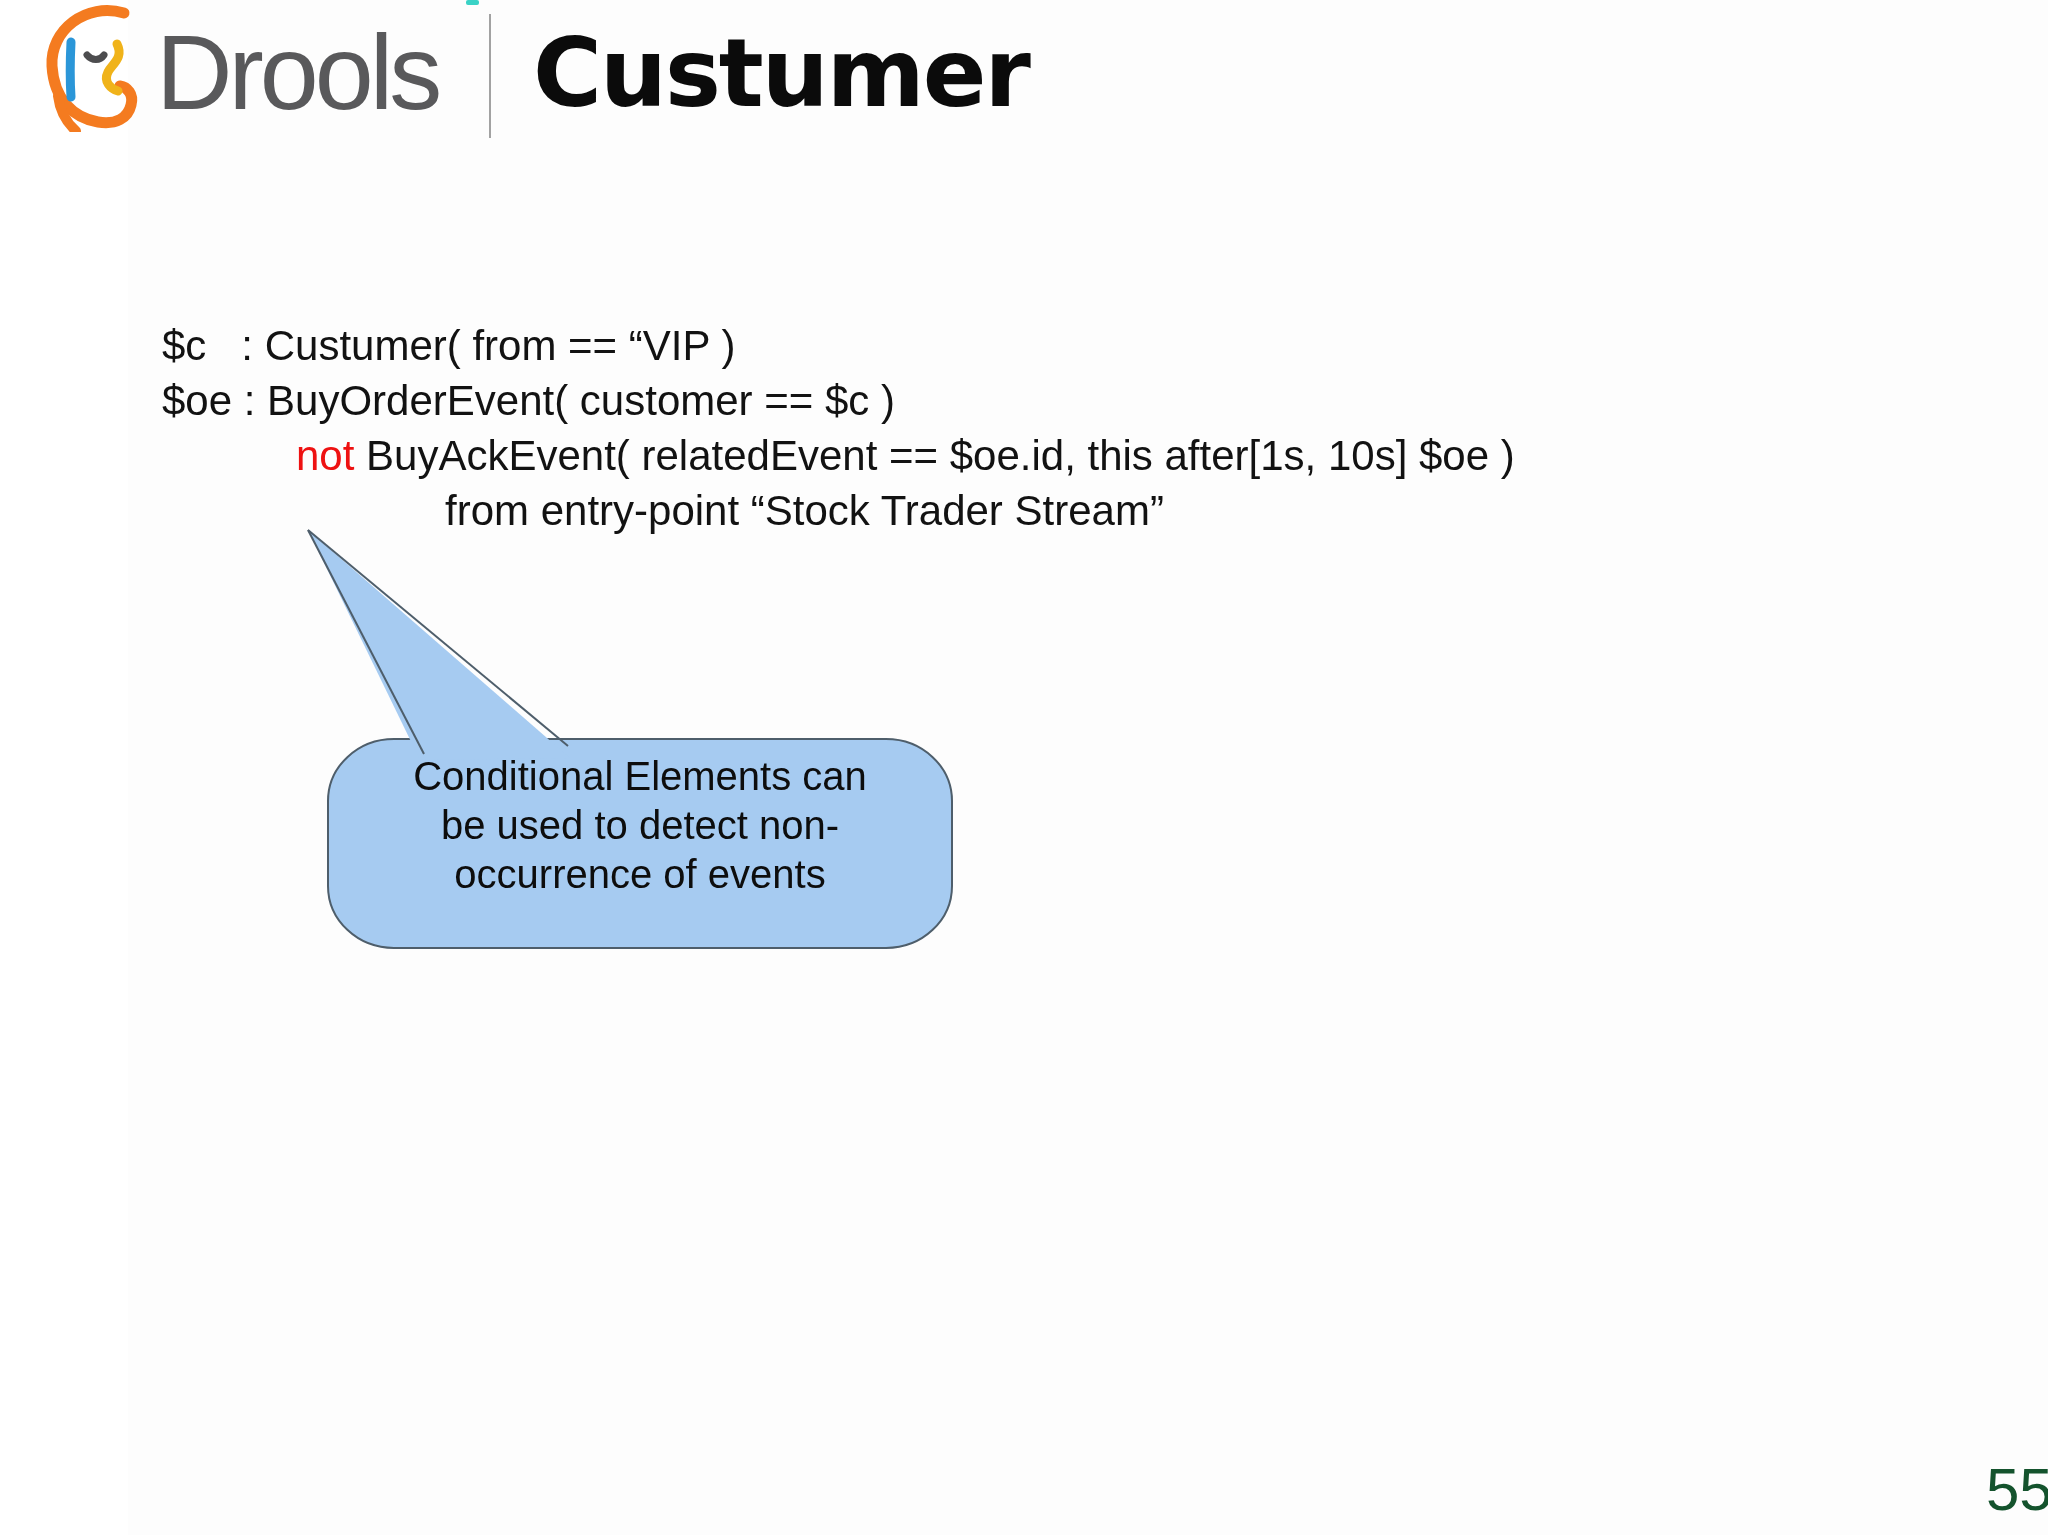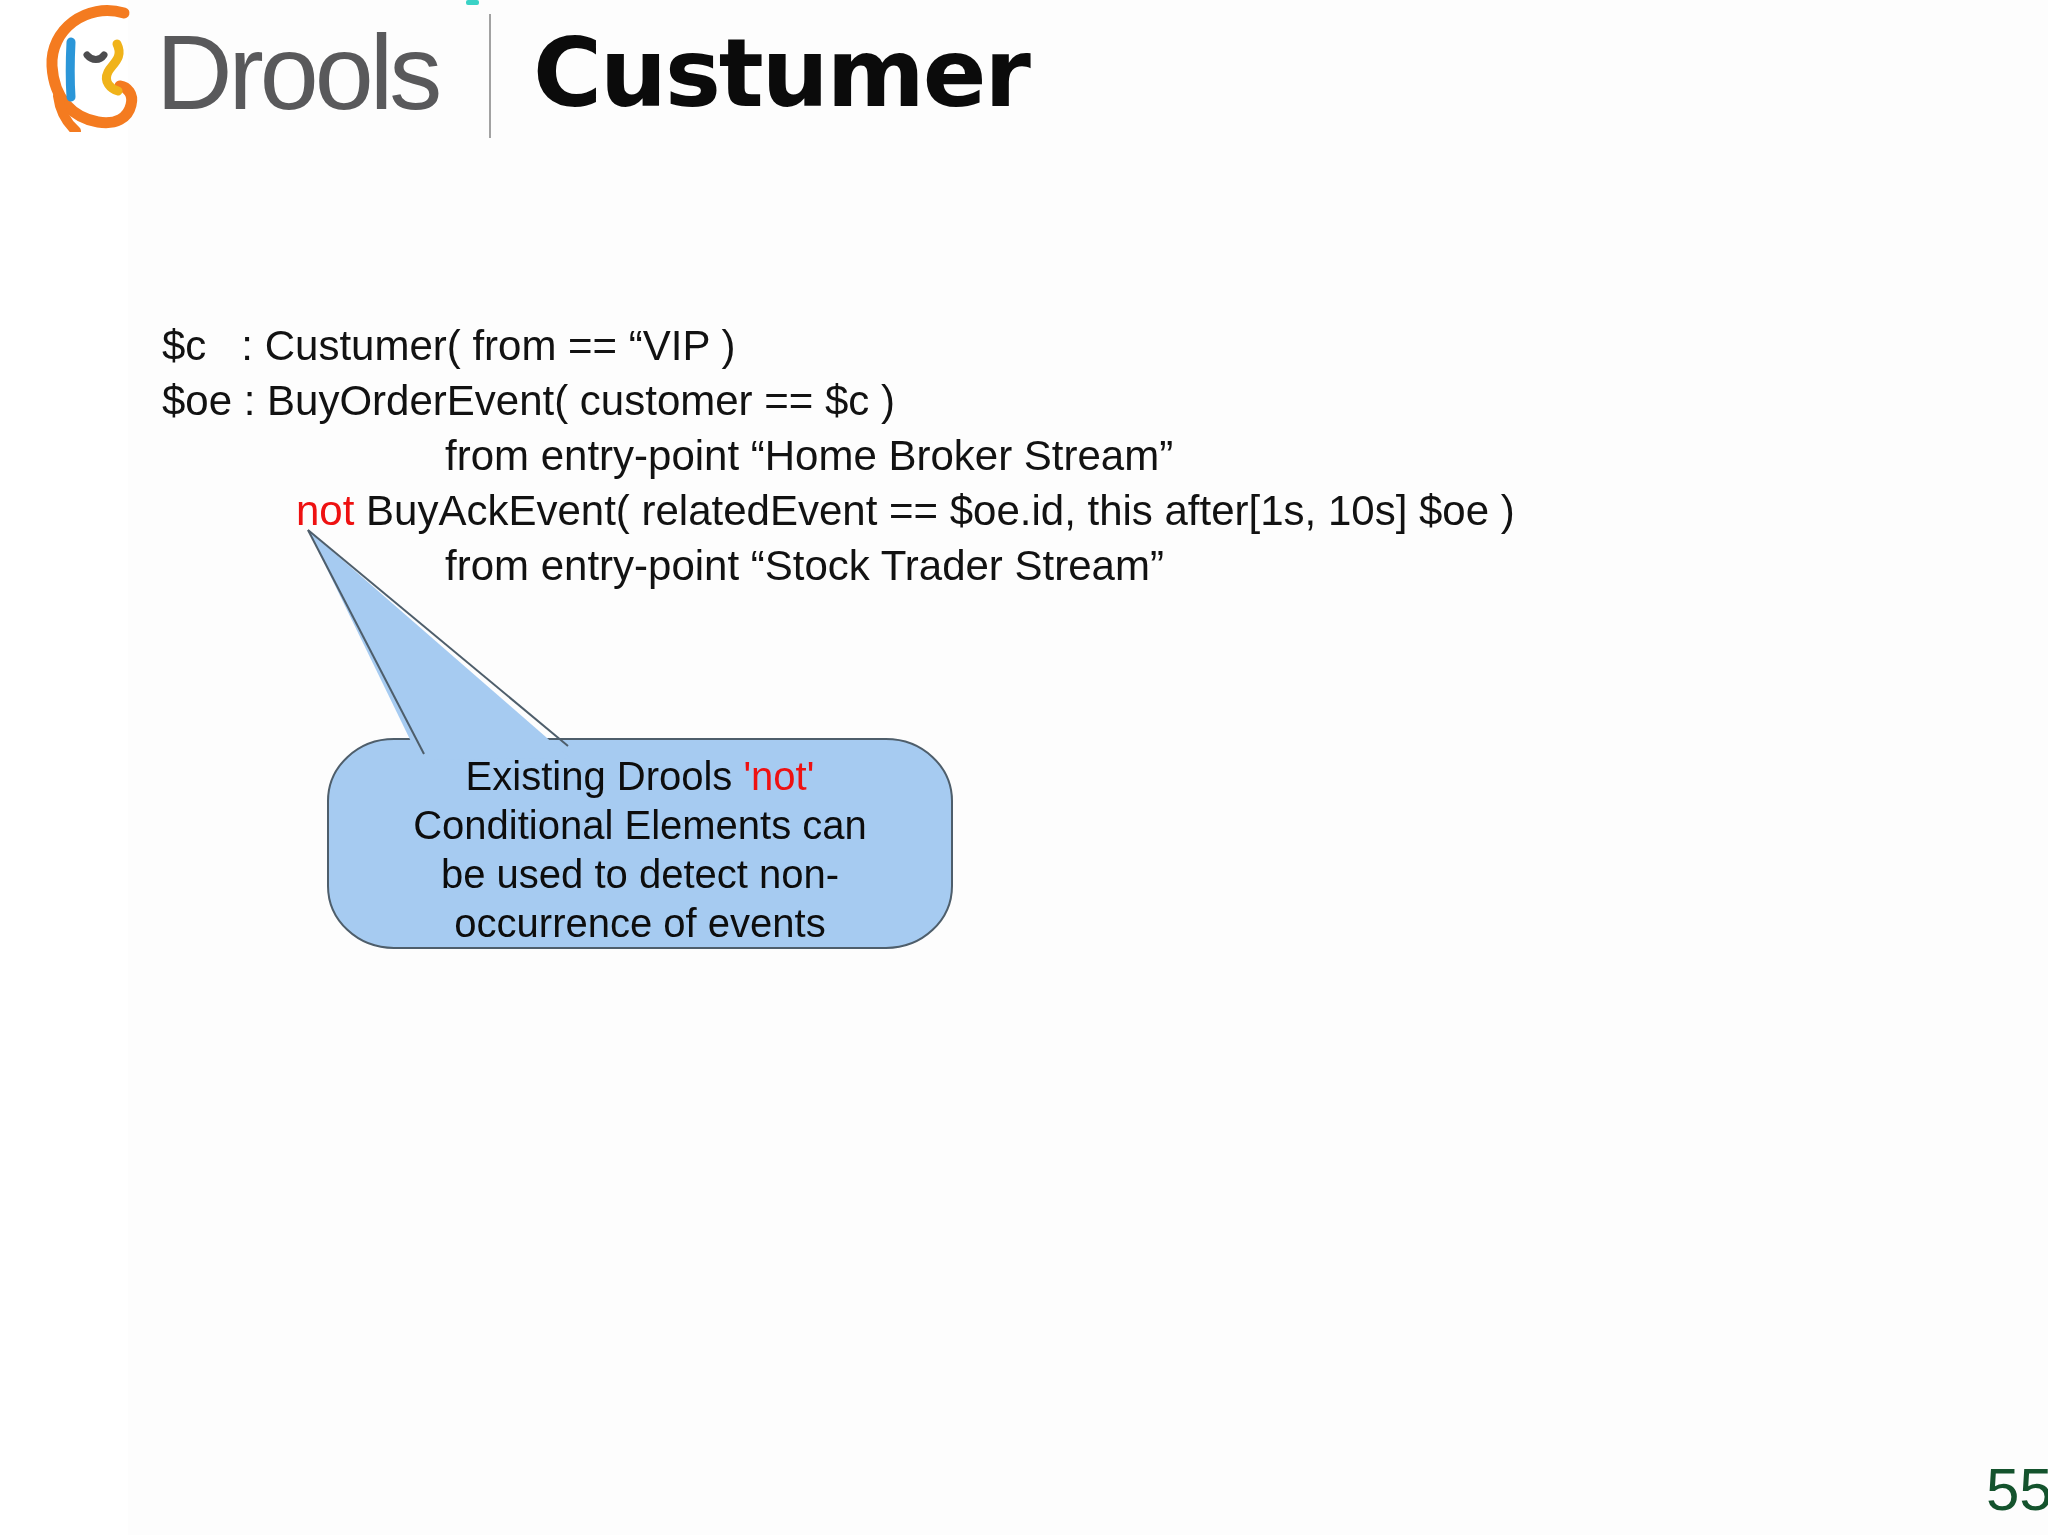--- a/index.html
+++ b/index.html
@@ -64,31 +64,29 @@
   <path class="lg-eye" fill="none" stroke-width="7" stroke-linecap="round" d="M 63,55 C 68,61 76,61 80,55" stroke="#4d4d4f"></path>
 </svg>
 <div class="brand-text" style="color: rgb(89, 89, 91);">Drools</div>
 <div class="header-divider" style="background: rgb(162, 162, 162);"></div>
 <div class="page-title" style="color: rgb(11, 11, 11);">Custumer</div>
 <div class="teal-artifact" style="background: rgb(58, 210, 198);"></div>
 
 <div class="code-block" id="code-block" style="color: rgb(18, 18, 18);">
     <div class="code-line"><span>$c   : Custumer( from == “VIP )</span></div>
     <div class="code-line"><span>$oe : BuyOrderEvent( customer == $c )</span></div>
-    <div class="code-line" style="padding-left: 283px;"><span>from entry-point “Home Broker Stream”</span></div>
     <div class="code-line" style="padding-left: 122px;"><span style="color: rgb(238, 17, 17); margin-left: 12px;">not</span><span> BuyAckEvent( relatedEvent == $oe.id, this after[1s, 10s] $oe )</span></div>
     <div class="code-line" style="padding-left: 283px;"><span>from entry-point “Stock Trader Stream”</span></div>
   </div>
 
 <svg class="callout-svg" viewBox="0 0 2048 1535">
   <rect id="bubble-shape" x="328" y="739" width="624" height="209" rx="66" ry="62" stroke-width="2" fill="#a6cbf1" stroke="#4e5e6b"></rect>
   <polygon id="tail-fill" points="308,530 570,758 420,760" fill="#a6cbf1"></polygon>
   <path class="tail-edge" fill="none" stroke-width="2" d="M 308,530 L 424,754" stroke="#4e5e6b"></path>
   <path class="tail-edge" fill="none" stroke-width="2" d="M 308,530 L 568,746" stroke="#4e5e6b"></path>
 </svg>
 <div class="callout-text" id="callout-text">
-    <div class="code-line"><span>Existing Drools </span><span style="color: rgb(238, 17, 17);">'not'</span></div>
     <div class="code-line"><span>Conditional Elements can</span></div>
     <div class="code-line"><span>be used to detect non-</span></div>
     <div class="code-line"><span>occurrence of events</span></div>
   </div>
 
 <div class="page-number">55</div>
 
 </body></html>

